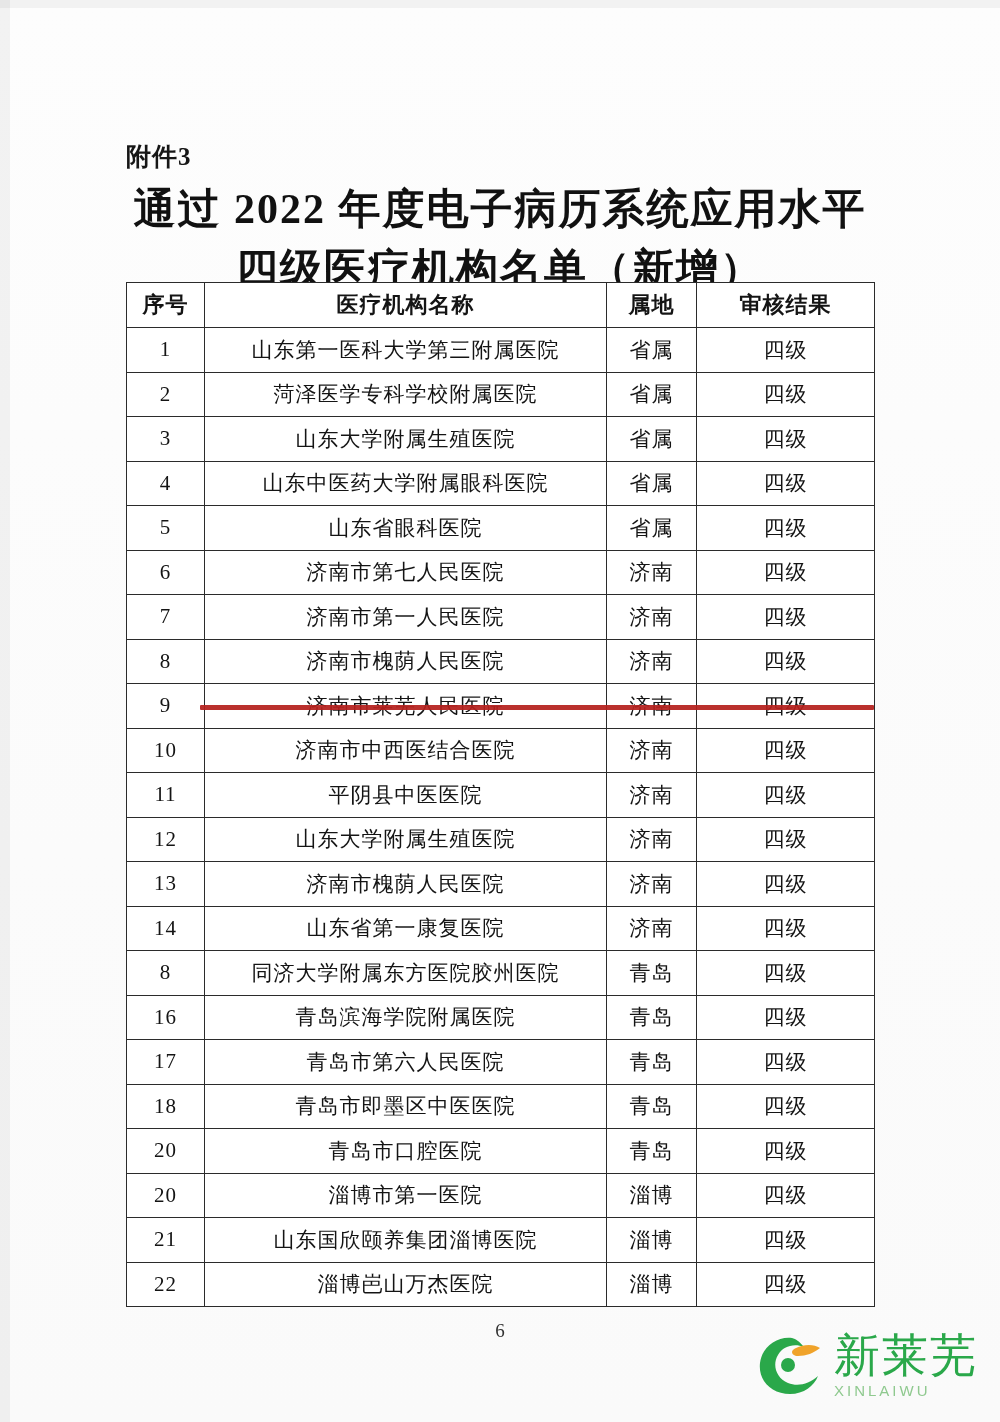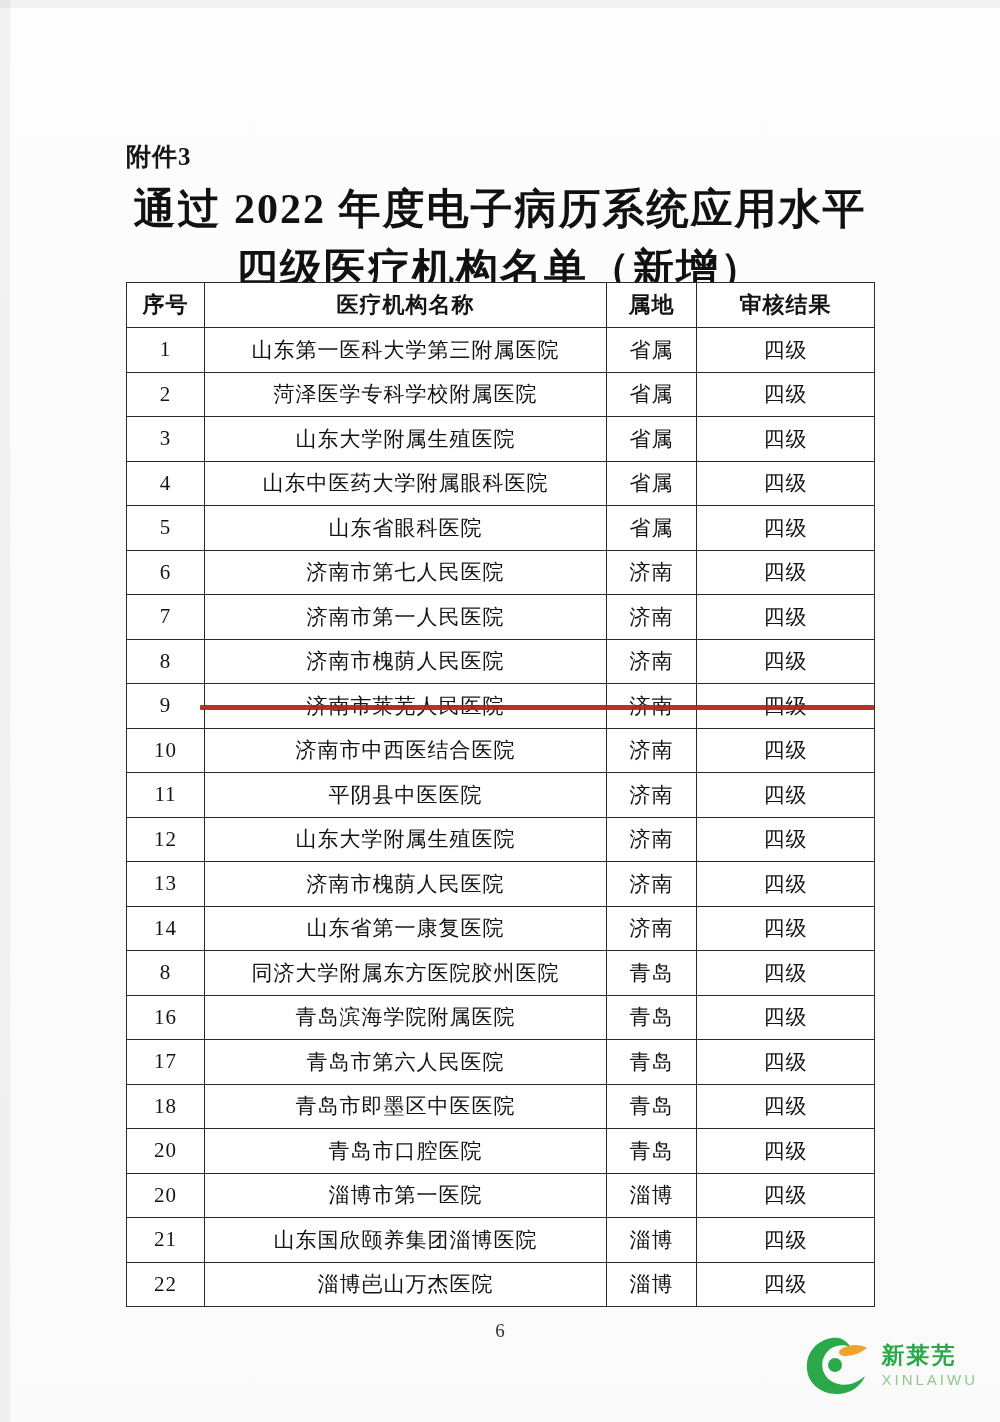--- a/index.html
+++ b/index.html
@@ -119,22 +119,22 @@
     width: 72px;
     height: 66px;
   }
   .wm-text {
     display: flex;
     flex-direction: column;
     justify-content: center;
     line-height: 1;
   }
   .wm-main {
-    font-size: 23px;
-    font-weight: 700;
+    font-size: 46px;
+    font-weight: 400;
     color: #2aa84a;
     font-family: "Liberation Sans", sans-serif;
     letter-spacing: 2px;
   }
   .wm-sub {
     font-size: 15px;
     color: #8fc98f;
     letter-spacing: 3px;
     font-family: "Liberation Sans", sans-serif;
     margin-top: 5px;

